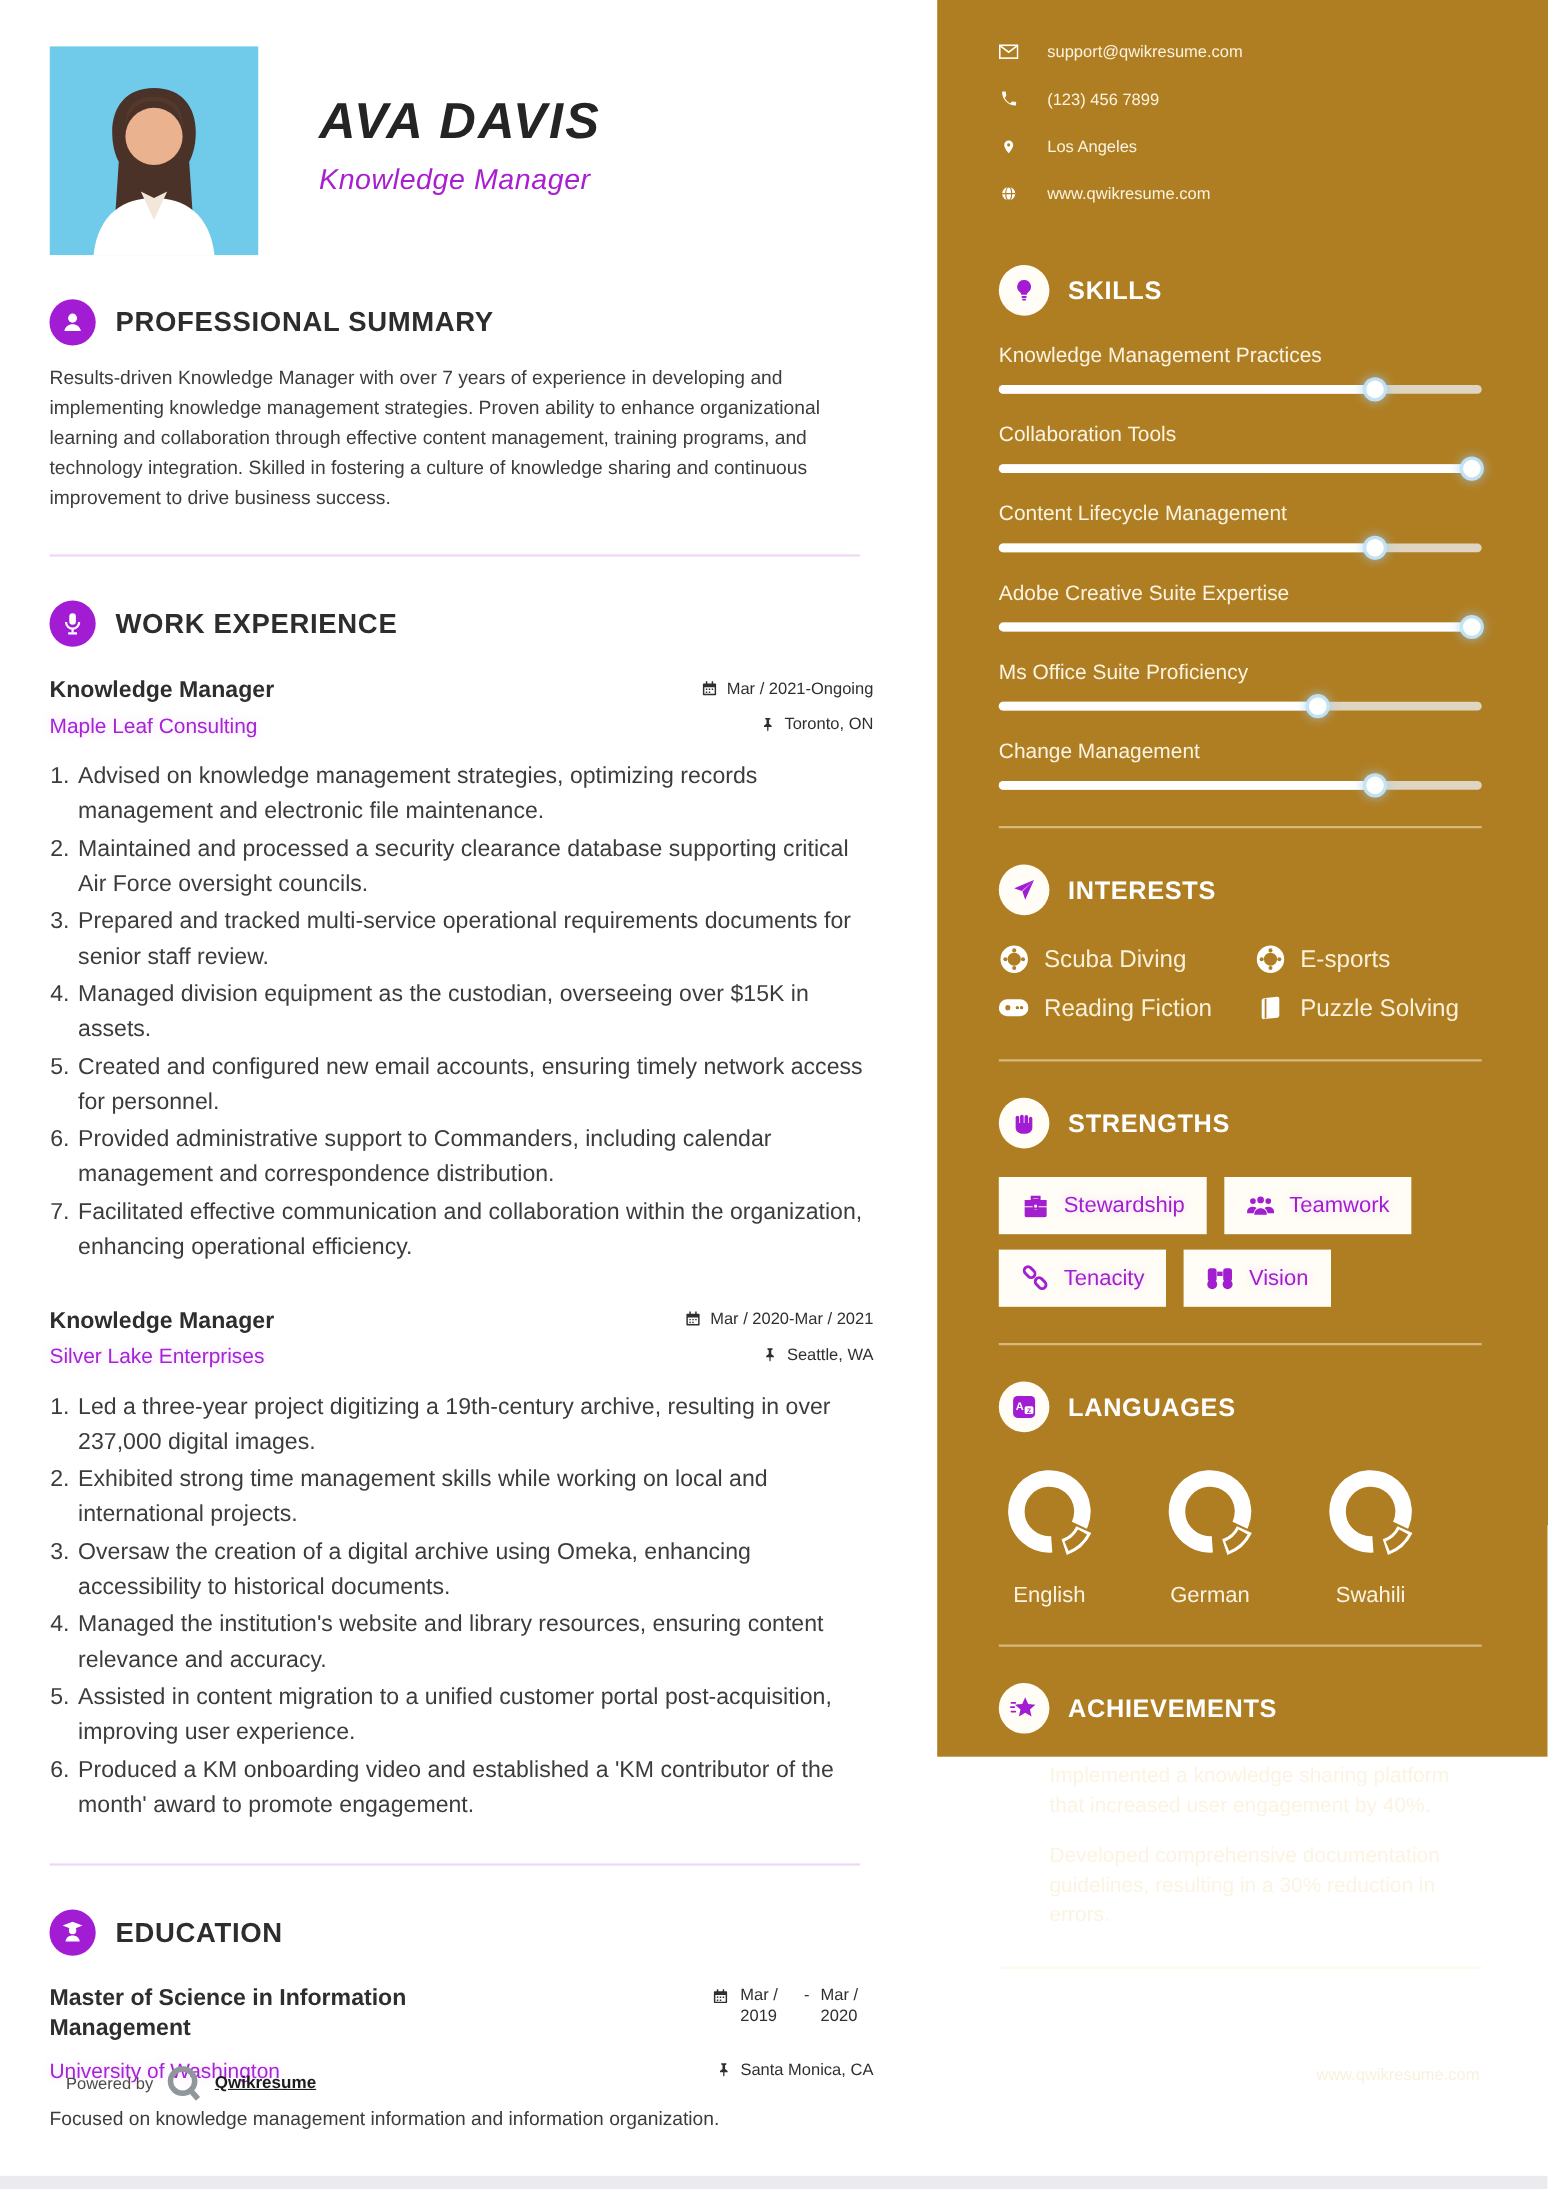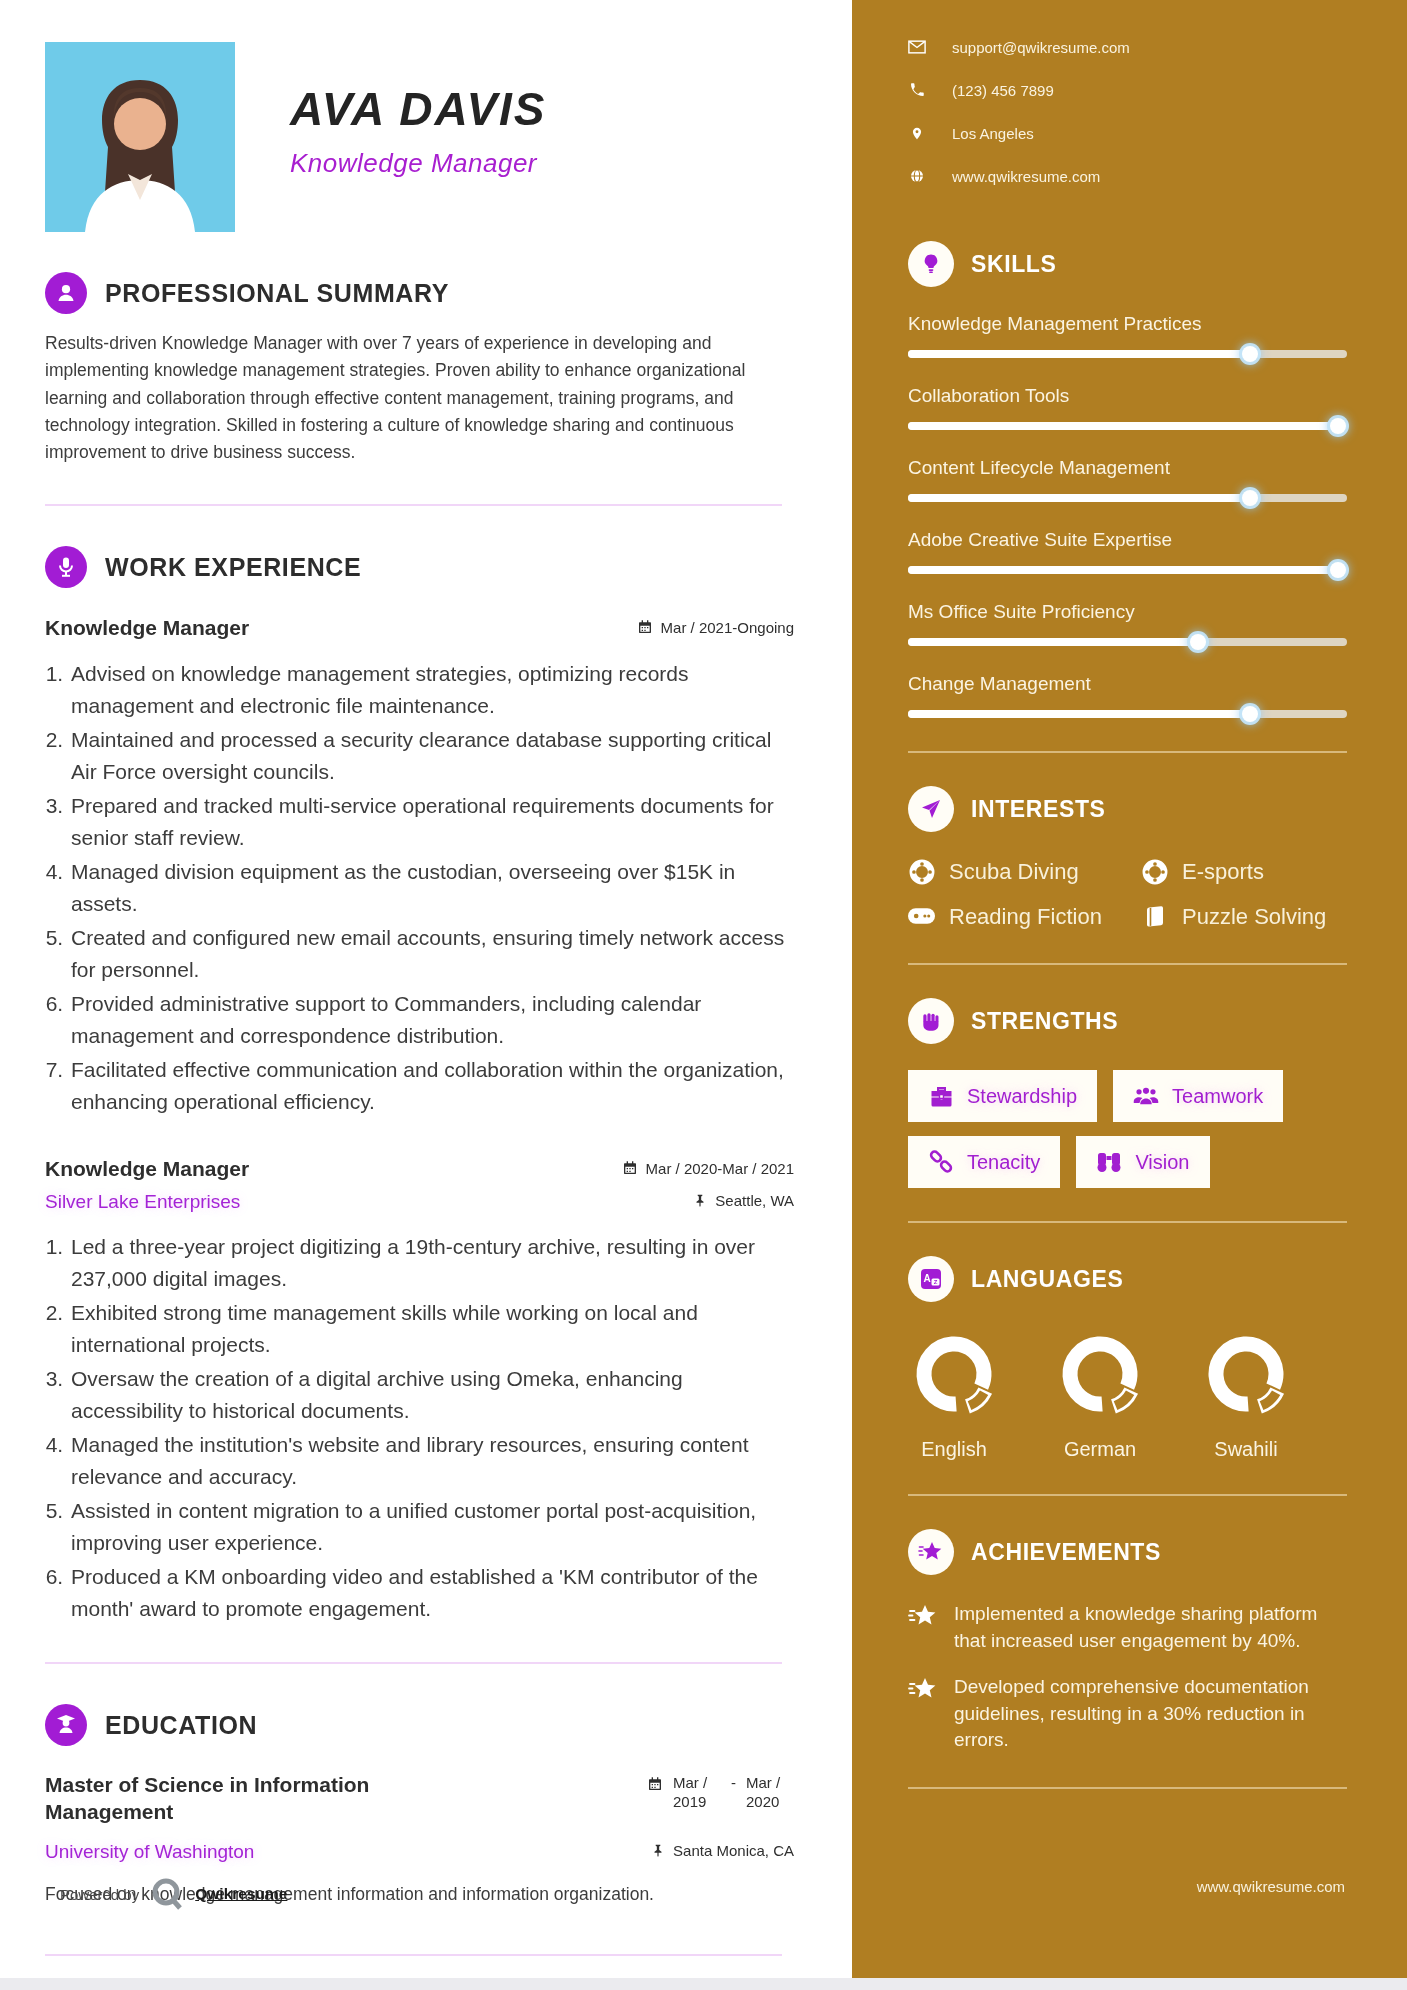--- a/index.html
+++ b/index.html
@@ -39,21 +39,21 @@
   .edu-dates{display:flex;gap:10px;align-items:flex-start;font-size:15px;color:#2f2f2f;}
   .edu-date-col{width:48px;line-height:1.25;}
   .edu-dash{line-height:1.25;}
   .edu-desc{margin:18px 0 0;font-size:17.5px;line-height:1.55;color:#3c3c3c;max-width:740px;}
 
   .footer{position:absolute;left:60px;top:1876px;display:flex;align-items:center;gap:10px;}
   .powered{font-size:15px;color:#4a4a4a;}
   .brand{font-size:15.5px;font-weight:700;color:#1c1c1c;text-decoration:underline;}
 
   
-  .sidebar{position:absolute;left:852px;top:0;width:555px;height:1990px;background:#b07e22;
+  .sidebar{position:absolute;left:852px;top:0;width:555px;height:1597px;background:#b07e22;
            box-sizing:border-box;padding:38px 60px 0 56px;color:#f8f1dd;}
   .contact-row{display:flex;align-items:center;gap:26px;margin-bottom:25px;font-size:15px;color:#faf3e0;}
   .cicon{width:18px;height:18px;flex:0 0 auto;display:flex;align-items:center;justify-content:center;}
 
   .sb-head{display:flex;align-items:center;gap:17px;margin:0 0 26px;}
   .sb-badge{width:46px;height:46px;border-radius:50%;background:#fffdf6;flex:0 0 auto;
             display:flex;align-items:center;justify-content:center;}
   .sb-head h2{margin:0;font-size:23px;font-weight:800;color:#ffffff;letter-spacing:.6px;}
 
   .skills-sec{margin-top:56px;}
@@ -137,20 +137,29 @@
     </div>
 
     <div class="job">
       <div class="row-split">
         <span class="job-title">Knowledge Manager</span>
         <span class="meta">
           <svg width="16" height="16" viewBox="0 0 24 24">
               <path fill="#2f2f2f" d="M7 2h2v3H7zM15 2h2v3h-2zM4 5h16a1 1 0 0 1 1 1v14a1 1 0 0 1-1 1H4a1 1 0 0 1-1-1V6a1 1 0 0 1 1-1zm1 5v9h14v-9zm2 2h2v2H7zm4 0h2v2h-2zm4 0h2v2h-2zm-8 4h2v2H7zm4 0h2v2h-2z"></path>
             </svg>
           <span>Mar / 2021-Ongoing</span>
+        </span>
+      </div>
+      <div class="row-split">
+        <span class="company">Maple Leaf Consulting</span>
+        <span class="meta">
+          <svg width="14" height="15" viewBox="0 0 24 24">
+              <path fill="#2f2f2f" d="M8 2h8v2l-2 1v6l4 3v2h-5v5l-1 2-1-2v-5H6v-2l4-3V5L8 4z"></path>
+            </svg>
+          <span>Toronto, ON</span>
         </span>
       </div>
       <ol class="bullets">
           <li>Advised on knowledge management strategies, optimizing records management and electronic file maintenance.</li>
           <li>Maintained and processed a security clearance database supporting critical Air Force oversight councils.</li>
           <li>Prepared and tracked multi-service operational requirements documents for senior staff review.</li>
           <li>Managed division equipment as the custodian, overseeing over $15K in assets.</li>
           <li>Created and configured new email accounts, ensuring timely network access for personnel.</li>
           <li>Provided administrative support to Commanders, including calendar management and correspondence distribution.</li>
           <li>Facilitated effective communication and collaboration within the organization, enhancing operational efficiency.</li>

